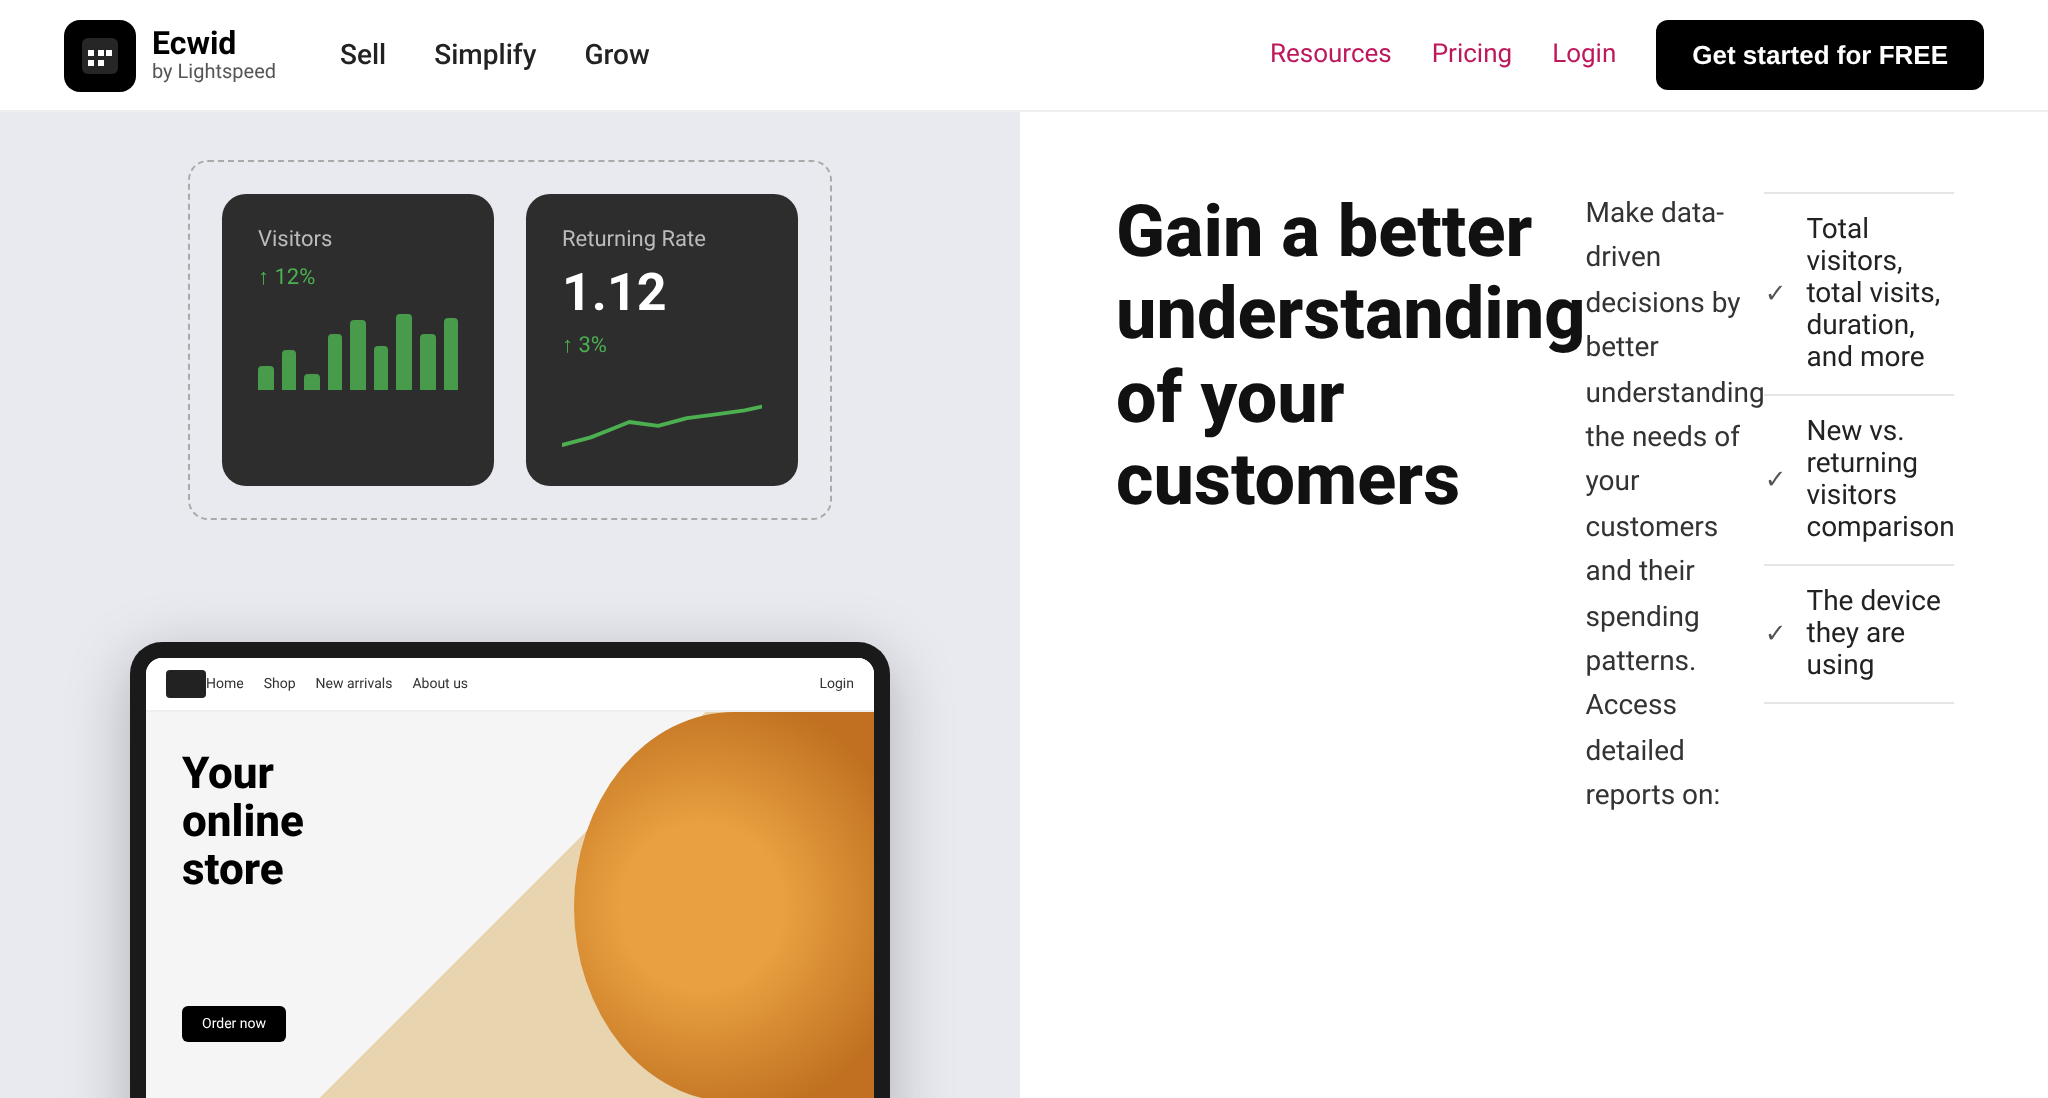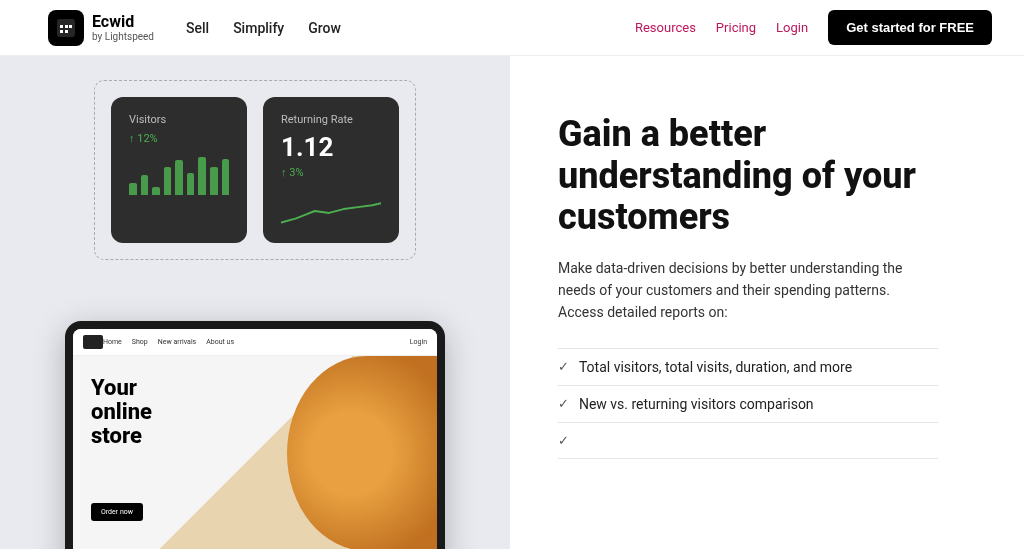--- a/index.html
+++ b/index.html
@@ -5,21 +5,21 @@
     * { margin: 0; padding: 0; box-sizing: border-box; }
     body { font-family: -apple-system, BlinkMacSystemFont, 'Segoe UI', Roboto, sans-serif; background: #fff; width: 1024px; height: 549px; overflow: hidden; }
 
     
     .navbar {
       display: flex; align-items: center; justify-content: space-between;
       padding: 0 32px; height: 56px; border-bottom: 1px solid #eee;
       position: relative; z-index: 10; background: #fff;
     }
     .navbar-left { display: flex; align-items: center; gap: 32px; }
-    .logo { display: flex; align-items: center; gap: 8px; text-decoration: none; color: #000; margin-left: 16px; }
+    .logo { display: flex; align-items: center; gap: 8px; text-decoration: none; color: #000; }
     .logo-icon {
       width: 36px; height: 36px; background: #000; border-radius: 8px;
       display: flex; align-items: center; justify-content: center;
     }
     .logo-icon svg { width: 22px; height: 22px; }
     .logo-text { display: flex; flex-direction: column; line-height: 1.1; }
     .logo-text .brand { font-weight: 700; font-size: 16px; }
     .logo-text .sub { font-size: 10px; color: #555; }
     .nav-links { display: flex; gap: 24px; }
     .nav-links a { font-size: 14px; color: #222; text-decoration: none; font-weight: 500; cursor: pointer; }
@@ -98,21 +98,21 @@
     }
     .tablet-model {
       position: absolute; right: -10px; top: 0; bottom: 0;
       width: 160px;
       background: radial-gradient(ellipse at 40% 50%, #e8a040 30%, #c07020 80%);
       border-radius: 50% 0 0 50%;
     }
 
     
     .right-panel {
-      flex: 1; padding: 40px 48px; display: flex; flex-direction: column; justify-content: center;
+      flex: 1; padding: 40px 48px; display: flex; flex-direction: row; justify-content: space-between;
     }
     .right-panel h1 { font-size: 36px; font-weight: 800; line-height: 1.15; margin-bottom: 18px; color: #111; max-width: 380px; }
     .right-panel .description { font-size: 14px; color: #333; line-height: 1.6; margin-bottom: 24px; max-width: 360px; }
 
     .feature-list { list-style: none; margin-bottom: 32px; max-width: 380px; }
     .feature-list li {
       display: flex; align-items: center; gap: 10px;
       padding: 10px 0; border-bottom: 1px solid #e5e5e5;
       font-size: 14px; color: #222;
     }
@@ -224,18 +224,19 @@
       <li>
         <span class="check-icon">✓</span>
         <span>Total visitors, total visits, duration, and more</span>
       </li>
       <li>
         <span class="check-icon">✓</span>
         <span>New vs. returning visitors comparison</span>
       </li>
       <li>
         <span class="check-icon">✓</span>
+        <span>The device they are using</span>
       </li>
     </ul>
 
   </div>
 
 </div>
 
 </body></html>

